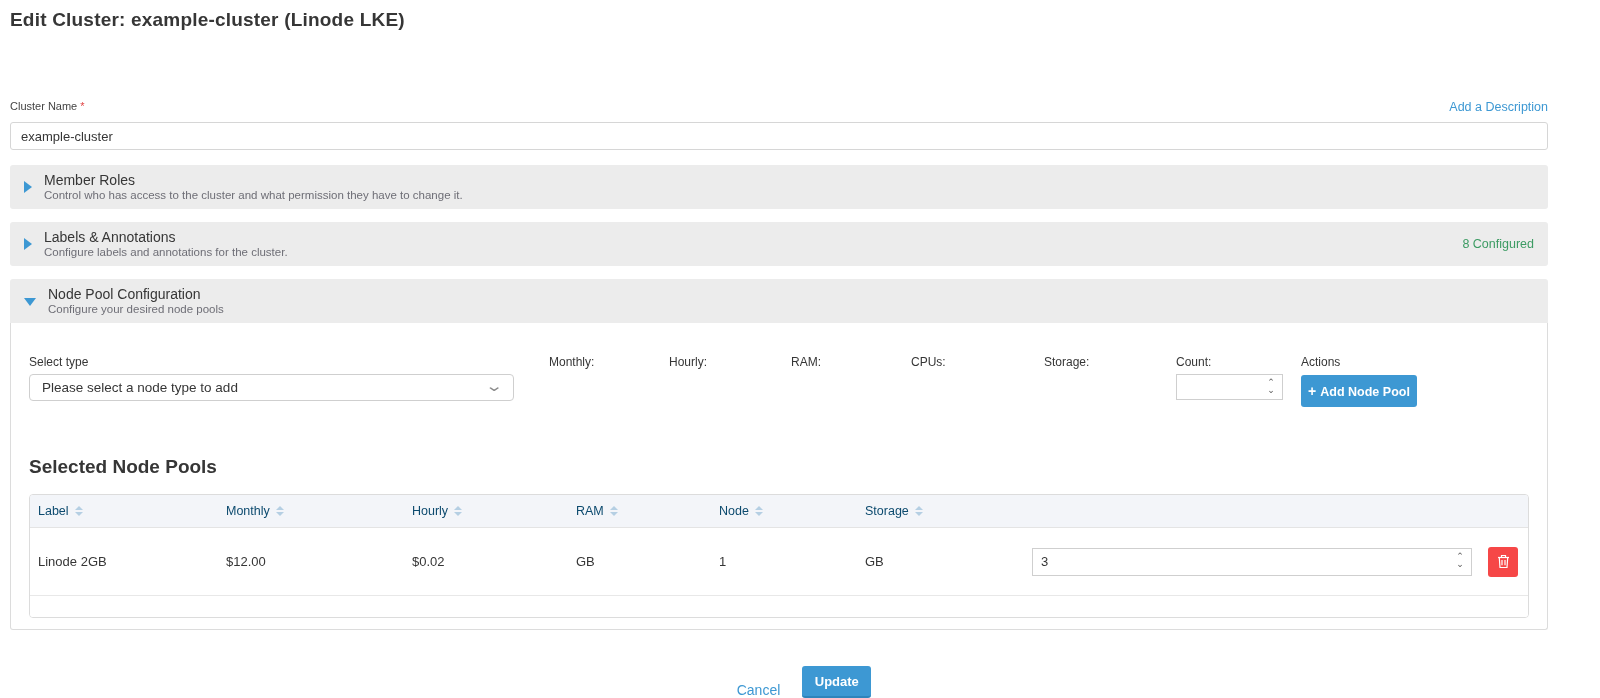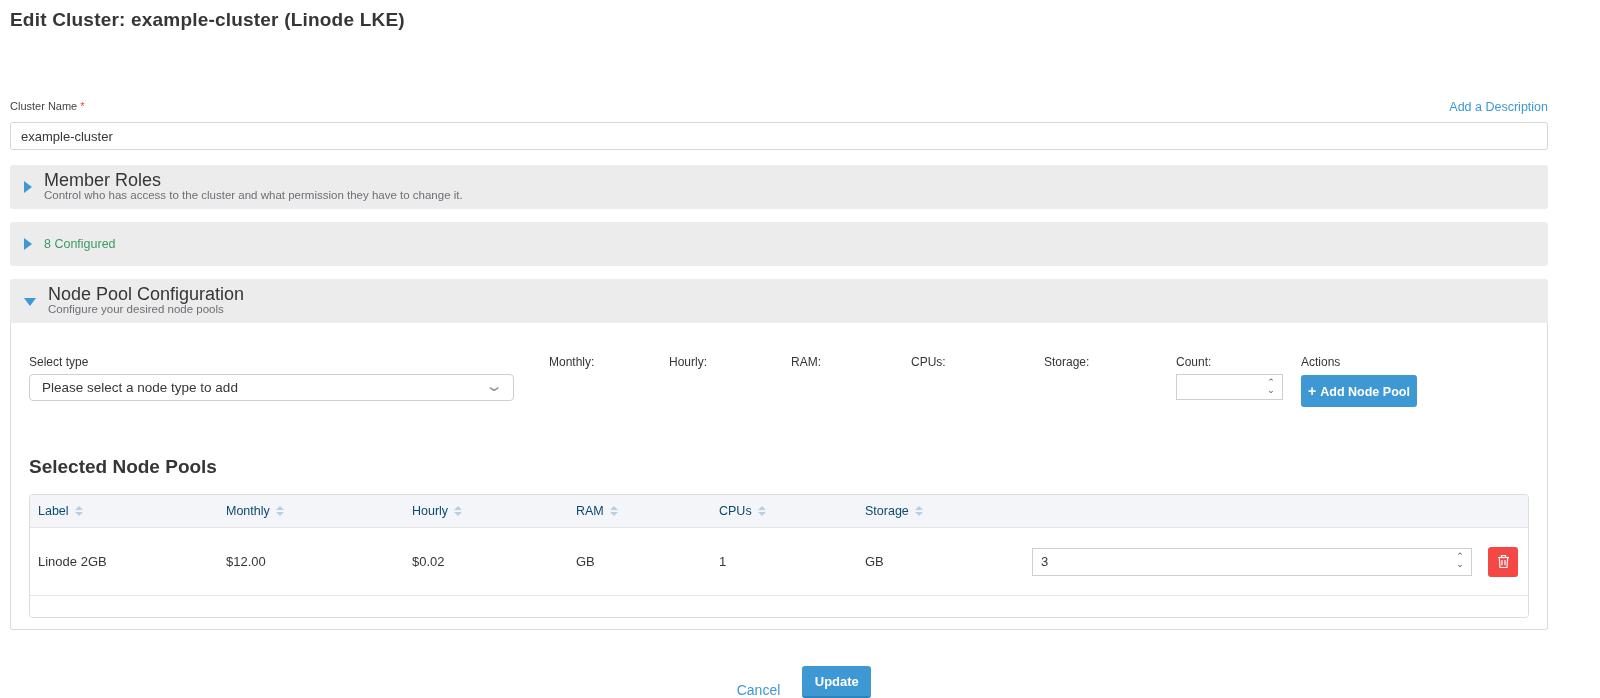--- a/index.html
+++ b/index.html
@@ -25,21 +25,21 @@
   .accordion {
     background: #ececec; border-radius: 3px; height: 44px; margin-top: 13px;
     display: flex; align-items: center; padding: 0 14px; cursor: pointer;
   }
   .accordion.first { margin-top: 15px; }
   .accordion.expanded { border-radius: 3px 3px 0 0; }
   .tri { width: 0; height: 0; margin-right: 12px; flex: 0 0 auto; }
   .tri-right { border-top: 6px solid transparent; border-bottom: 6px solid transparent; border-left: 8px solid #3d98d3; }
   .tri-down  { border-left: 6px solid transparent; border-right: 6px solid transparent; border-top: 8px solid #3d98d3; margin-top: 2px; }
   .acc-text { flex: 1 1 auto; }
-  .acc-title { font-size: 18px; color: #363636; line-height: 16px; }
+  .acc-title { font-size: 14px; color: #363636; line-height: 16px; }
   .acc-sub { font-size: 11.5px; color: #6e6e76; line-height: 13px; margin-top: 1px; }
   .acc-badge { font-size: 12.5px; color: #3c9b63; }
 
   
   .npc-content {
     border: 1px solid #dcdcdc; border-top: none; border-radius: 0 0 3px 3px;
     background: #fff; padding: 32px 18px 14px 18px; height: 307px; position: relative;
   }
   .form-row { display: flex; align-items: flex-start; }
   .fcol { display: flex; flex-direction: column; }
@@ -120,20 +120,24 @@
   <div class="accordion first">
     <span class="tri tri-right"></span>
     <div class="acc-text">
       <div class="acc-title">Member Roles</div>
       <div class="acc-sub">Control who has access to the cluster and what permission they have to change it.</div>
     </div>
   </div>
 
   <div class="accordion">
     <span class="tri tri-right"></span>
+    <div class="acc-text">
+      <div class="acc-title">Labels &amp; Annotations</div>
+      <div class="acc-sub">Configure labels and annotations for the cluster.</div>
+    </div>
     <span class="acc-badge">8 Configured</span>
   </div>
 
   <div class="accordion expanded">
     <span class="tri tri-down"></span>
     <div class="acc-text">
       <div class="acc-title">Node Pool Configuration</div>
       <div class="acc-sub">Configure your desired node pools</div>
     </div>
   </div>
@@ -207,21 +211,21 @@
             </span>
         </div>
         <div class="th">
           <span>RAM</span>
           <span class="sort">
               <i class="up"></i>
               <i class="dn"></i>
             </span>
         </div>
         <div class="th">
-          <span>CPUs</span>
+          <span>Node</span>
           <span class="sort">
               <i class="up"></i>
               <i class="dn"></i>
             </span>
         </div>
         <div class="th">
           <span>Storage</span>
           <span class="sort">
               <i class="up"></i>
               <i class="dn"></i>

